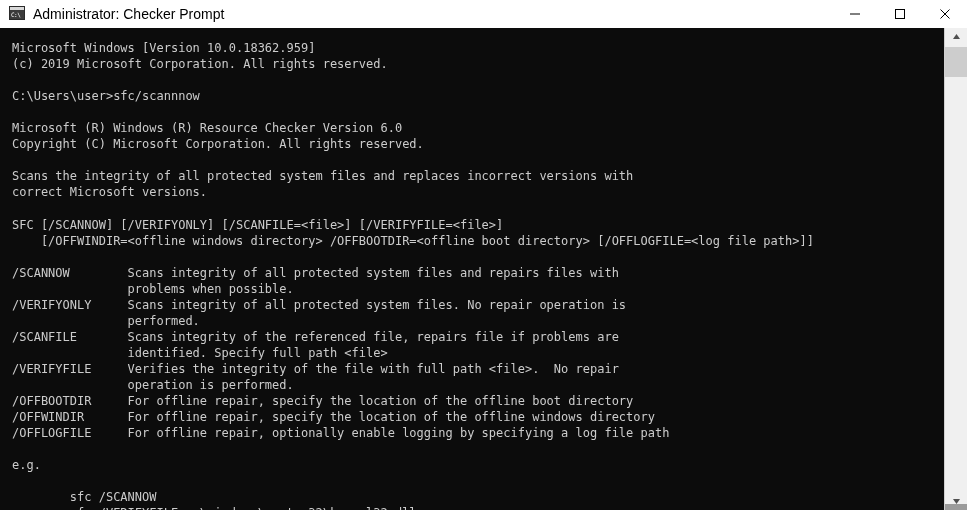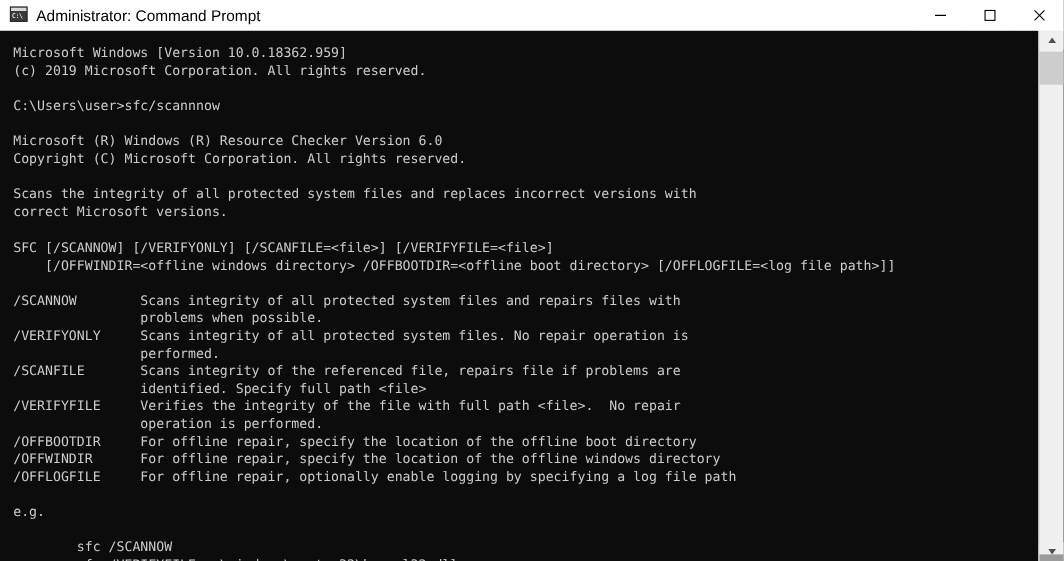--- a/index.html
+++ b/index.html
@@ -158,21 +158,21 @@
 <body>
 
 <div id="window">
 
   <div id="titlebar">
     <div class="tb-icon">
       <div class="frame"></div>
       <div class="bar"></div>
       <div class="prompt">C:\</div>
     </div>
-    <div id="title-text">Administrator: Command Prompt</div>
+    <div id="title-text">Administrator: Checker Prompt</div>
 
     <div id="winctl">
       <div class="winbtn">
         <svg width="12" height="12" viewBox="0 0 12 12">
           <line x1="1" y1="6" x2="11" y2="6" stroke="#000" stroke-width="1"></line>
         </svg>
       </div>
       <div class="winbtn">
         <svg width="12" height="12" viewBox="0 0 12 12">
           <rect x="1.5" y="1.5" width="9" height="9" fill="none" stroke="#000" stroke-width="1"></rect>

